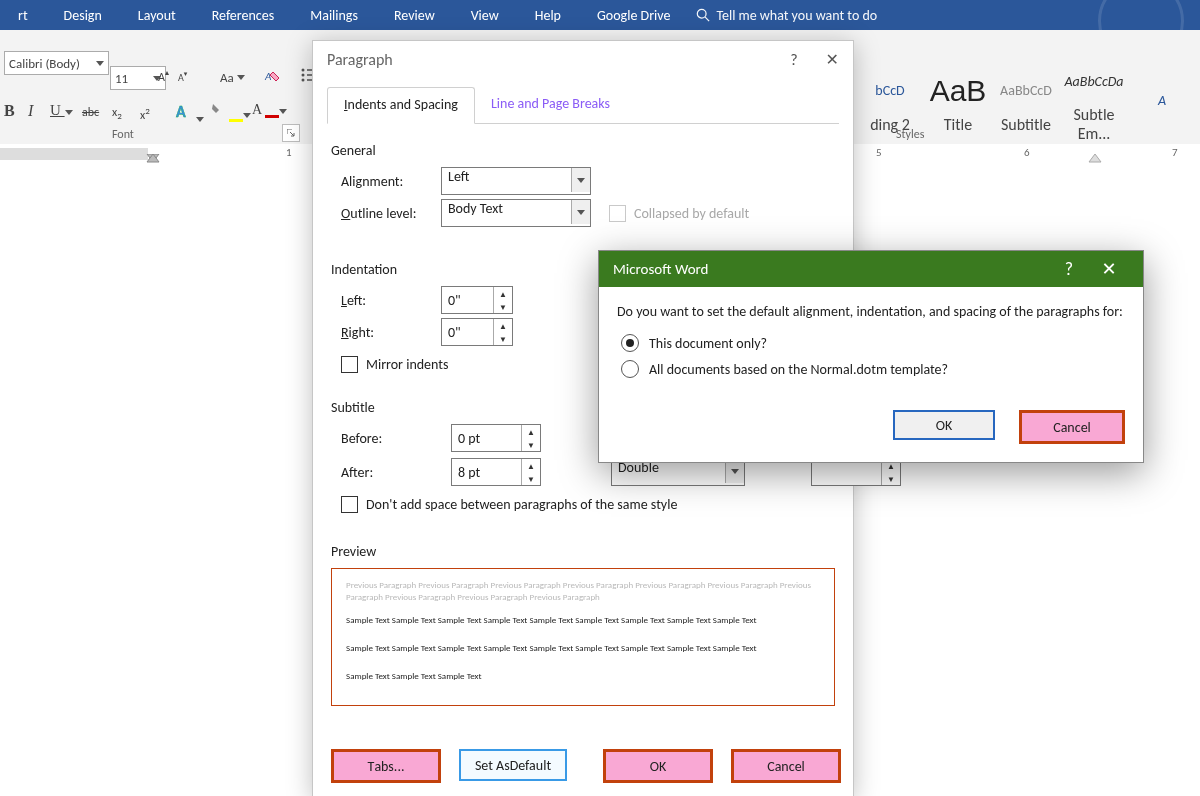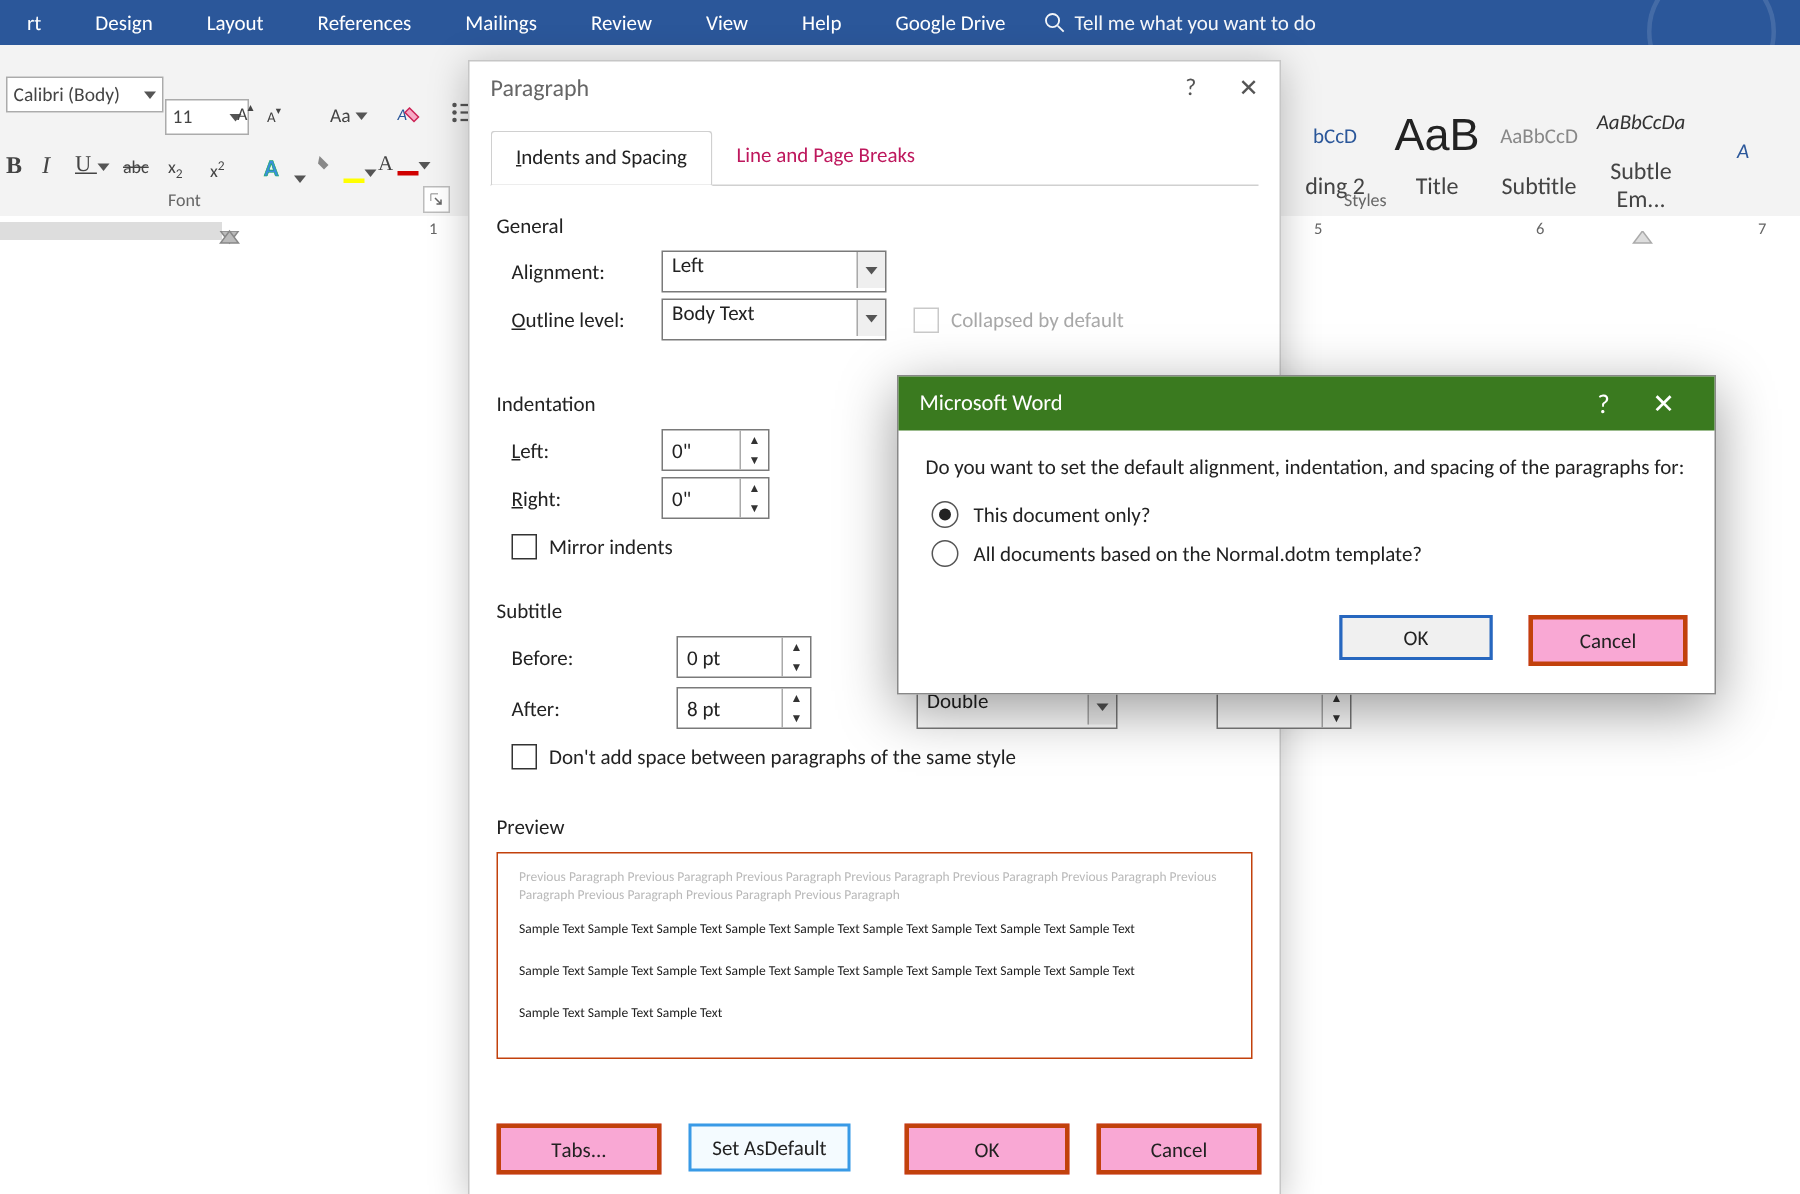--- a/index.html
+++ b/index.html
@@ -47,21 +47,21 @@
 .ruler .gray{position:absolute;left:0;top:4px;height:12px;width:148px;background:#ddd}
 .ruler .num{position:absolute;top:2px;font-size:11px}
 .ruler .indent{position:absolute;top:10px}
 
 .doc-area{position:absolute;left:0;top:164px;right:0;bottom:0;background:#fff}
 
 .para-dlg{position:absolute;left:312px;top:40px;width:540px;height:756px;background:#fff;border:1px solid #c6c6c6;box-shadow:0 4px 24px rgba(0,0,0,.25);font-size:14px;color:#222}
 .para-title{height:36px;display:flex;align-items:center;justify-content:space-between;padding:0 14px;color:#666;font-size:16px}
 .para-title .icons{display:flex;gap:28px;color:#555;font-size:16px}
 .dlg-tabs{display:flex;border-bottom:1px solid #d0d0d0;margin:10px 14px 0 14px}
-.dlg-tab{padding:8px 16px 10px 16px;color:#be185d;font-size:14px;cursor:pointer}
+.dlg-tab{padding:8px 16px 10px 16px;color:#8b5cf6;font-size:14px;cursor:pointer}
 .dlg-tab.active{border:1px solid #d0d0d0;border-bottom:1px solid #fff;margin-bottom:-1px;border-radius:3px 3px 0 0;color:#222}
 .section-lbl{margin:18px 18px 8px 18px;font-size:14px;color:#222}
 .row{display:flex;align-items:center;margin:4px 18px}
 .row .lbl{width:100px;padding-left:10px}
 .row .u{text-decoration:underline}
 .select{height:26px;border:1px solid #7a7a7a;background:#fff;display:flex;justify-content:space-between;padding:0 6px;min-width:136px}
 .chev{width:18px;height:24px;background:#efefef;border-left:1px solid #aaa;display:flex;align-items:center;justify-content:center;margin:-0 -6px 0 6px}
 .spin{height:26px;border:1px solid #7a7a7a;background:#fff;display:flex;align-items:center;min-width:70px}
 .spin .val{flex:1;padding:0 6px}
 .spin .spins{width:18px;display:flex;flex-direction:column;border-left:1px solid #aaa}

